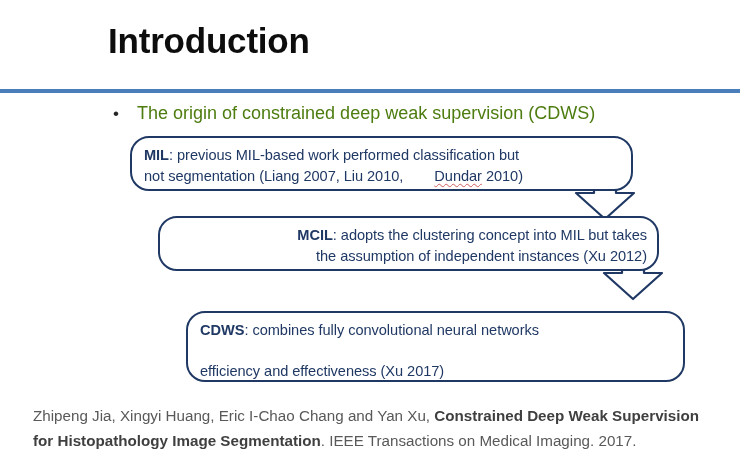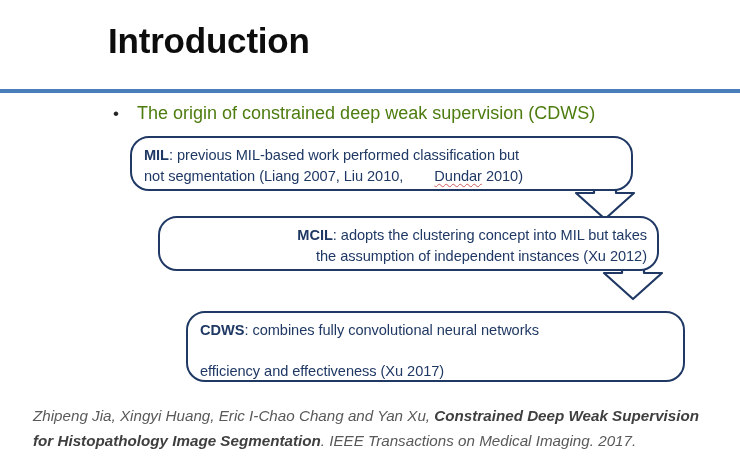--- a/index.html
+++ b/index.html
@@ -113,21 +113,20 @@
 
   
   #citation {
     position: absolute;
     left: 33px;
     top: 404px;
     width: 690px;
     font-size: 15.2px;
     color: #595959;
     line-height: 1.62;
-    font-style: italic;
   }
   #citation .strong { font-weight: bold; color: #3f3f3f; }
 </style>
 </head>
 <body>
 
 <div id="slide">
 
   <div id="page-title">Introduction</div>
   <div id="title-rule"></div>

